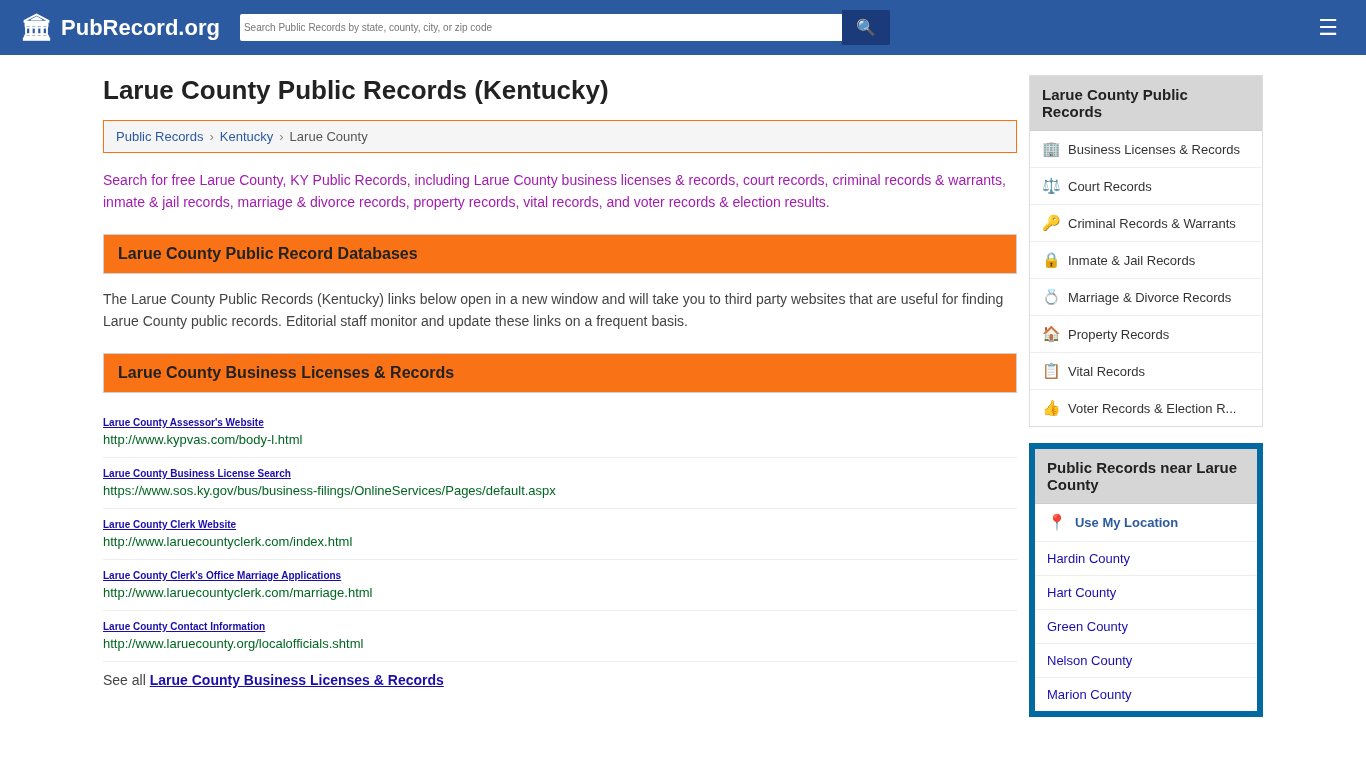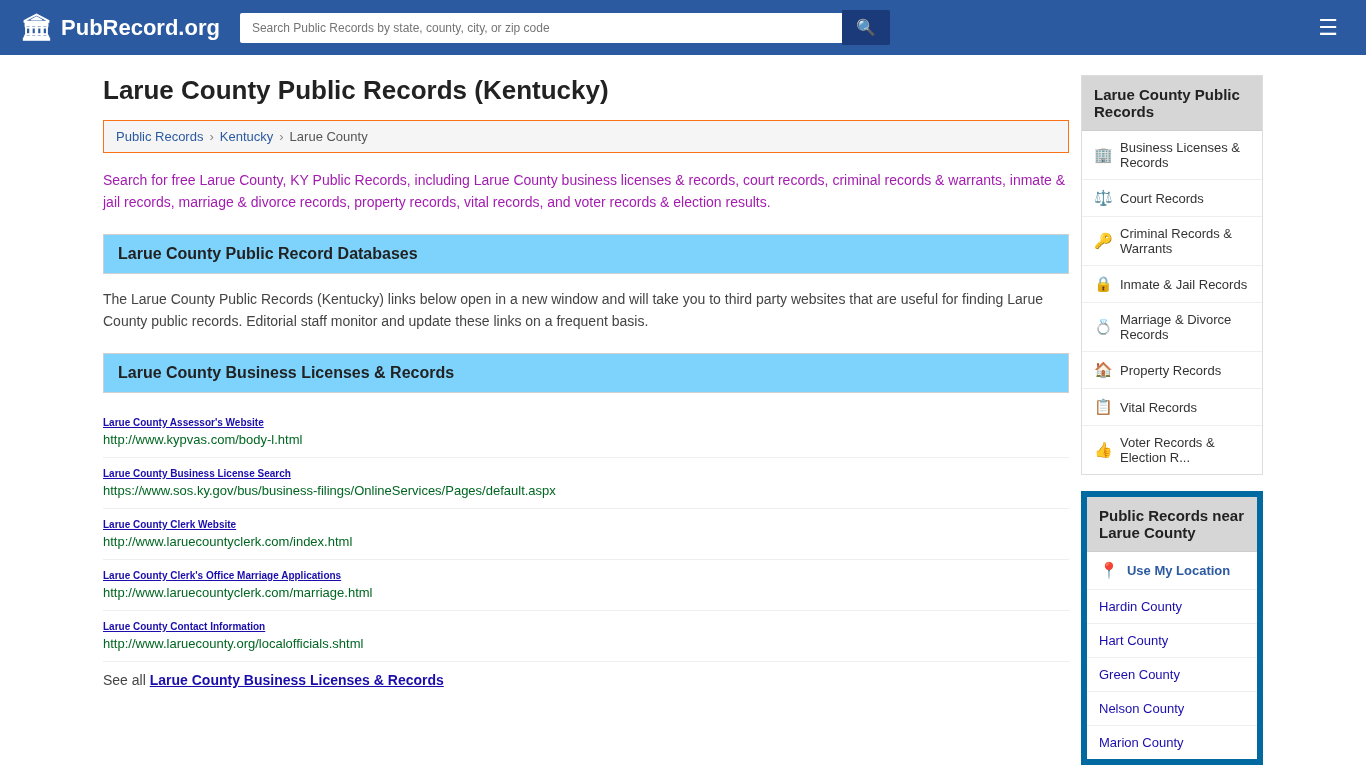--- a/index.html
+++ b/index.html
@@ -27,22 +27,22 @@
       font-size: 26px;
     }
     #search-container {
       flex: 1;
       display: flex;
       align-items: center;
       max-width: 650px;
     }
     #search-input {
       width: 100%;
-      padding: 8px 12px;
-      font-size: 12px;
+      padding: 8px 4px;
+      font-size: 10px;
       border: none;
       outline: none;
       border-radius: 2px 0 0 2px;
     }
     #search-button {
       background: #1a3a7a;
       border: none;
       padding: 8px 14px;
       cursor: pointer;
       color: #fff;
@@ -101,21 +101,21 @@
     
     #description {
       font-size: 14px;
       line-height: 1.6;
       color: #a21caf;
       margin-bottom: 20px;
     }
 
     
     .section-header {
-      background: #7dd3fc;
+      background: #f97316;
       border: 1px solid #d0d0d0;
       padding: 10px 14px;
       font-size: 16px;
       font-weight: bold;
       color: #222;
       margin-bottom: 14px;
       margin-top: 8px;
     }
 
     
@@ -149,21 +149,21 @@
     }
     #see-all-line a {
       font-weight: bold;
       color: #1a0dab;
       text-decoration: underline;
       cursor: pointer;
     }
 
     
     #sidebar {
-      width: 182px;
+      width: 234px;
       flex-shrink: 0;
     }
 
     .sidebar-section-title {
       background: #d6d6d6;
       padding: 10px 12px;
       font-size: 15px;
       font-weight: bold;
       color: #222;
       margin-bottom: 0;

